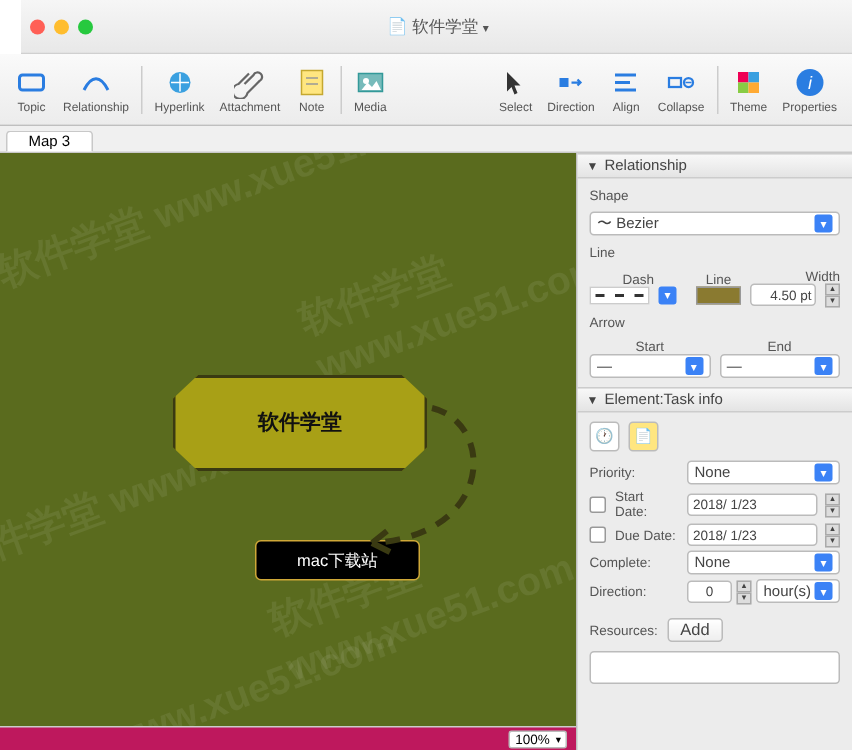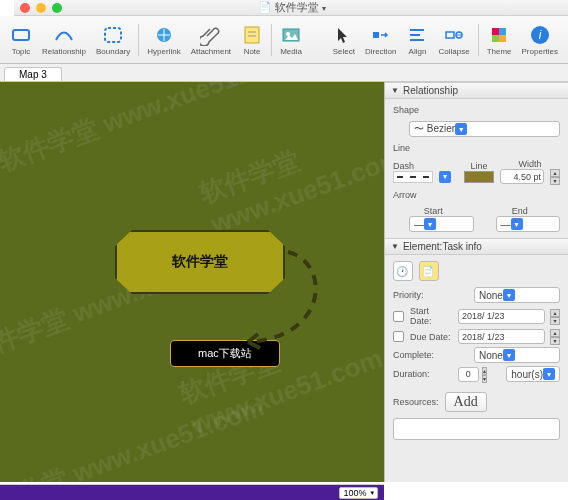--- a/index.html
+++ b/index.html
@@ -1,18 +1,18 @@
 <!DOCTYPE html>
 <html><head>
 <meta charset="utf-8">
 <style>
 * { box-sizing: border-box; margin: 0; padding: 0; font-family: -apple-system, "Helvetica Neue", Arial, sans-serif; }
 body { width: 568px; height: 500px; background: #fff; font-size: 10px; overflow: hidden; position: relative; }
 
-.titlebar { height: 16px; background: linear-gradient(#f6f6f6,#e8e8e8); display: flex; align-items: center; padding: 0 6px; border-bottom: 1px solid #d0d0d0; margin-left: 14px; }
+.titlebar { height: 36px; background: linear-gradient(#f6f6f6,#e8e8e8); display: flex; align-items: center; padding: 0 6px; border-bottom: 1px solid #d0d0d0; margin-left: 14px; }
 .traffic { display: flex; gap: 6px; }
 .dot { width: 10px; height: 10px; border-radius: 50%; }
 .dot.r { background: #ff5f56; } .dot.y { background: #ffbd2e; } .dot.g { background: #27c93f; }
 .title { flex: 1; text-align: center; color: #555; font-size: 11px; }
 
 .toolbar { height: 48px; background: linear-gradient(#fafafa,#ececec); border-bottom: 1px solid #bfbfbf; display: flex; align-items: center; padding: 0 6px; gap: 2px; }
 .tbtn { display: flex; flex-direction: column; align-items: center; gap: 1px; cursor: pointer; padding: 2px 4px; }
 .tbtn .ticon { width: 22px; height: 22px; display: flex; align-items: center; justify-content: center; }
 .tbtn .tlbl { font-size: 8px; color: #555; }
 .tsep { width: 1px; height: 32px; background: #ccc; margin: 0 2px; }
@@ -28,36 +28,36 @@
 .node-main { position: absolute; left: 115px; top: 148px; width: 170px; height: 64px; background: #a8a016; border: 2px solid #3a3a12; display: flex; align-items: center; justify-content: center; font-size: 14px; font-weight: bold; color: #111; clip-path: polygon(10% 0, 90% 0, 100% 25%, 100% 75%, 90% 100%, 10% 100%, 0 75%, 0 25%); }
 .node-sub { position: absolute; left: 170px; top: 258px; background: #000; color: #fff; border: 1px solid #cfa838; border-radius: 4px; padding: 5px 27px; font-size: 11px; }
 
 .arc { position: absolute; left: 230px; top: 160px; width: 110px; height: 115px; pointer-events: none; }
 
 .sidepanel { width: 184px; background: #ececec; border-left: 1px solid #bfbfbf; overflow-y: auto; font-size: 10px; color: #444; }
 .section-h { background: linear-gradient(#f8f8f8,#e4e4e4); border-top: 1px solid #ccc; border-bottom: 1px solid #ccc; padding: 2px 6px; display: flex; align-items: center; gap: 4px; font-size: 10px; }
 .section-h .tri { font-size: 8px; }
 .section-body { padding: 6px 8px; display: flex; flex-direction: column; gap: 6px; }
 .fld-label { color: #555; font-size: 9px; }
-.select { background: #fff; border: 1px solid #bbb; border-radius: 3px; padding: 3px 4px; display: flex; align-items: center; font-size: 10px; height: 16px; margin-left: 16px; }
+.select { background: #fff; border: 1px solid #bbb; border-radius: 3px; padding: 3px 4px; display: flex; align-items: center; justify-content: space-between; font-size: 10px; height: 16px; }
 .select .chev { width: 12px; height: 12px; background: #3b82f6; border-radius: 2px; color: #fff; display: flex; align-items: center; justify-content: center; font-size: 8px; }
 .row { display: flex; gap: 6px; align-items: center; }
 .swatch { width: 30px; height: 12px; background: #8a7a30; border: 1px solid #999; }
 .dashprev { width: 40px; height: 12px; border: 1px solid #ccc; background: #fff; display: flex; align-items: center; justify-content: space-around; }
 .dashprev span { width: 6px; height: 2px; background: #333; }
 .numfield { background: #fff; border: 1px solid #bbb; border-radius: 3px; width: 44px; height: 15px; padding: 0 2px; font-size: 9px; display: flex; align-items: center; justify-content: flex-end; }
 .stepper { width: 10px; height: 15px; display: flex; flex-direction: column; }
 .stepper div { flex:1; background:#ddd; border:1px solid #aaa; font-size:6px; text-align:center; line-height:6px; }
 .icnbtn { width: 20px; height: 20px; border: 1px solid #bbb; border-radius: 3px; background: #fff; display:flex; align-items:center; justify-content:center; }
 .grid2 { display: grid; grid-template-columns: 60px 1fr auto; gap: 3px 5px; align-items: center; }
 .chk { width:11px; height:11px; border:1px solid #999; border-radius:2px; background:#fff; }
 .small-input { background:#fff; border:1px solid #bbb; border-radius:3px; height:15px; padding:0 3px; font-size:9px; display:flex; align-items:center; }
-.btn { background: linear-gradient(#fff,#eee); border:1px solid #bbb; border-radius:3px; padding:1px 8px; font-size:14px;font-family:Liberation Serif, serif; }
-
-.statusbar { height:16px; background:#4c1d95; border-top:1px solid #ccc; display:flex; align-items:center; justify-content:flex-end; padding:0 6px; gap:6px; position:absolute; bottom:0; width:384px; }
+.btn { background: linear-gradient(#fff,#eee); border:1px solid #bbb; border-radius:3px; padding:1px 8px; font-size:11px; }
+
+.statusbar { height:16px; background:#be185d; border-top:1px solid #ccc; display:flex; align-items:center; justify-content:flex-end; padding:0 6px; gap:6px; position:absolute; bottom:0; width:384px; }
 .zoom { background:#fff; border:1px solid #bbb; border-radius:2px; padding:0 3px; font-size:9px; display:flex; align-items:center; gap:4px; }
 </style>
 </head>
 <body>
 
 <div class="titlebar">
   <div class="traffic">
     <div class="dot r"></div>
     <div class="dot y"></div>
     <div class="dot g"></div>
@@ -76,28 +76,20 @@
       <div class="tlbl">Topic</div>
     </div>
     <div class="tbtn">
       <div class="ticon">
         <svg width="22" height="22">
           <path d="M3,16 C8,6 14,6 19,16" fill="none" stroke="#2a7de1" stroke-width="2"></path>
         </svg>
       </div>
       <div class="tlbl">Relationship</div>
     </div>
-    <div class="tbtn">
-      <div class="ticon">
-        <svg width="22" height="22">
-          <rect x="3" y="4" width="16" height="14" rx="3" fill="none" stroke="#2a7de1" stroke-width="2" stroke-dasharray="3 2"></rect>
-        </svg>
-      </div>
-      <div class="tlbl">Boundary</div>
-    </div>
     <div class="tsep"></div>
     <div class="tbtn">
       <div class="ticon">
         <svg width="22" height="22">
           <circle cx="11" cy="11" r="7" fill="#3aa0e0"></circle>
           <path d="M5,11 h12 M11,5 v12" stroke="#fff" stroke-width="1"></path>
         </svg>
       </div>
       <div class="tlbl">Hyperlink</div>
     </div>
@@ -219,36 +211,36 @@
     <div class="section-body">
       <div class="fld-label">Shape</div>
       <div class="select">
         <span>〜 <span>Bezier</span></span>
         <span class="chev">▾</span>
       </div>
 
       <div class="fld-label">Line</div>
       <div class="row">
         <div style="flex:1">
-          <div class="fld-label" style="text-align:left">Dash</div>
+          <div class="fld-label" style="text-align:center">Dash</div>
           <div class="row">
             <div class="dashprev">
                 <span></span>
                 <span></span>
                 <span></span>
               </div>
             <span class="chev" style="width:12px;height:12px;background:#3b82f6;border-radius:2px;color:#fff;display:flex;align-items:center;justify-content:center;font-size:8px">▾</span>
           </div>
         </div>
         <div>
           <div class="fld-label" style="text-align:center">Line</div>
           <div class="swatch"></div>
         </div>
         <div>
-          <div class="fld-label" style="text-align:center">Width</div>
+          <div class="fld-label" style="text-align:right">Width</div>
           <div class="row">
             <div class="numfield">4.50 pt</div>
             <div class="stepper">
                 <div>▴</div>
                 <div>▾</div>
               </div>
           </div>
         </div>
       </div>
 
@@ -306,21 +298,21 @@
             <div>▴</div>
             <div>▾</div>
           </div>
 
         <div class="fld-label">Complete:</div>
         <div class="select" style="grid-column:2/4">
             <span>None</span>
             <span class="chev">▾</span>
           </div>
 
-        <div class="fld-label">Duration:</div>
+        <div class="fld-label">Direction:</div>
         <div class="row" style="grid-column:2/4; gap:3px">
           <div class="small-input" style="width:30px;justify-content:center">0</div>
           <div class="stepper">
               <div>▴</div>
               <div>▾</div>
             </div>
           <div class="select" style="flex:1">
               <span>hour(s)</span>
               <span class="chev">▾</span>
             </div>

